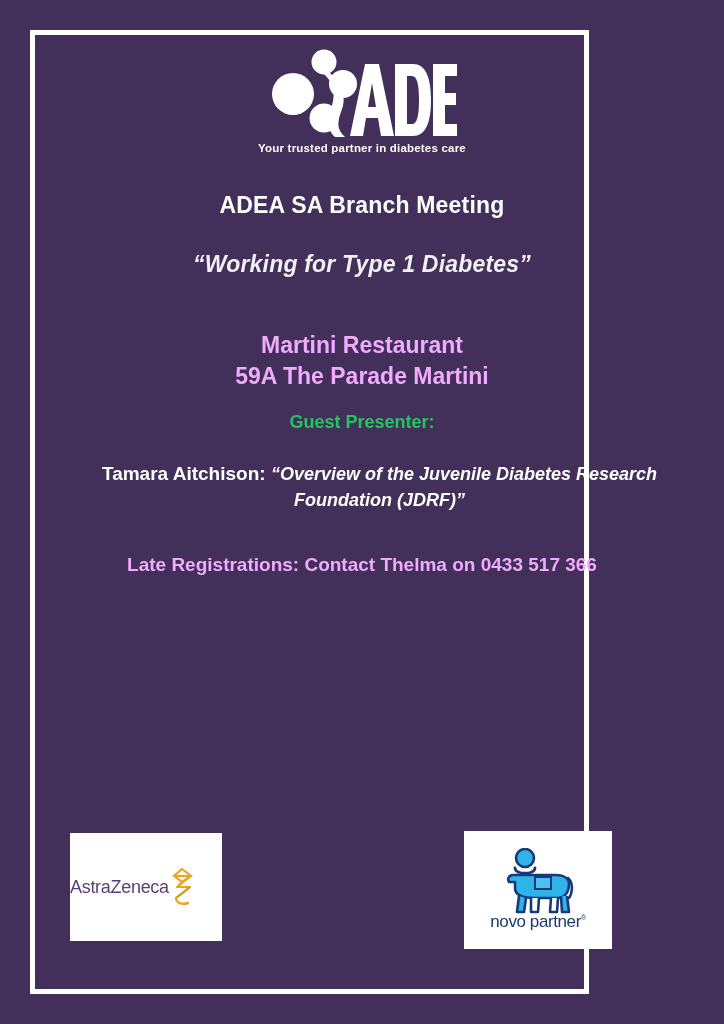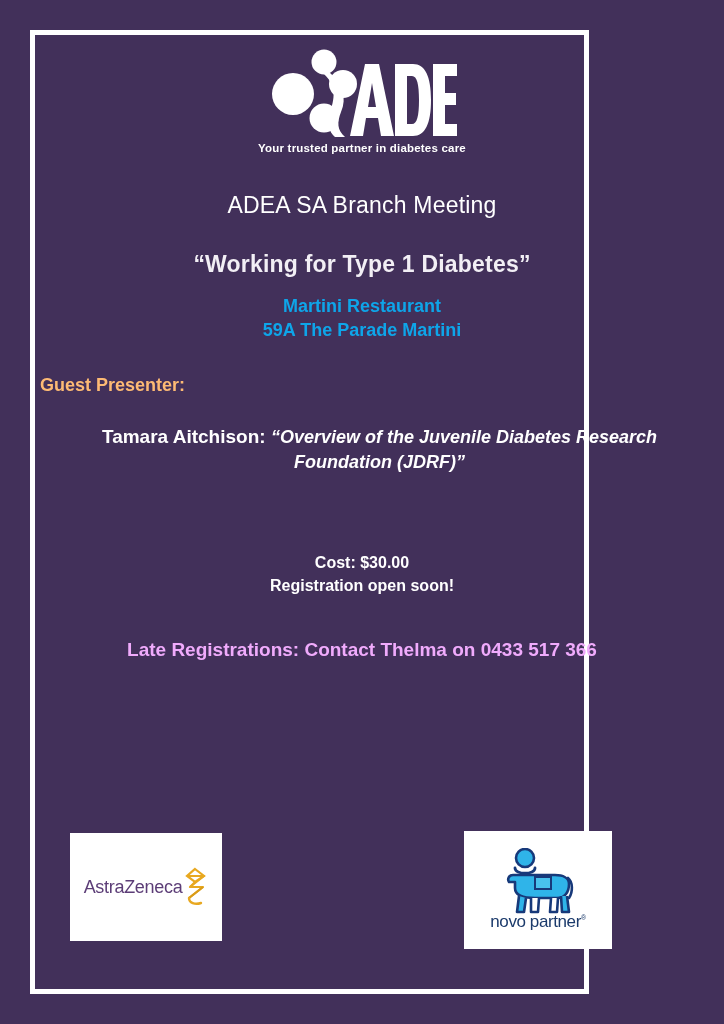--- a/index.html
+++ b/index.html
@@ -58,56 +58,58 @@
     font-weight: bold;
     letter-spacing: 0.2px;
     margin-top: 2px;
   }
 
   
   .heading {
     color: #ffffff;
     text-align: center;
     font-size: 23px;
-    font-weight: normal;
+    font-weight: bold;
     margin-top: 38px;
     letter-spacing: 0.2px;
   }
   .subheading {
     color: #f2eff5;
     text-align: center;
     font-size: 23px;
     font-weight: bold;
+    font-style: italic;
     margin-top: 32px;
     letter-spacing: 0.2px;
   }
   .datetime {
     color: #ffffff;
     text-align: center;
     font-size: 19px;
     font-weight: bold;
     margin-top: 36px;
   }
   .datetime sup {
     font-size: 11px;
     vertical-align: super;
   }
   .venue {
-    color: #0ea5e9;
+    color: #f0abfc;
+    text-align: center;
+    font-size: 23px;
+    font-weight: bold;
+    margin-top: 52px;
+    line-height: 1.35;
+  }
+  .presenter-label {
+    color: #22c55e;
     text-align: center;
     font-size: 18px;
     font-weight: bold;
-    margin-top: 16px;
-    line-height: 1.35;
-  }
-  .presenter-label {
-    color: #fdba74;
-    font-size: 18px;
-    font-weight: bold;
-    margin-top: 32px;
+    margin-top: 20px;
   }
   .presenter-line {
     color: #ffffff;
     text-align: center;
     font-size: 19px;
     font-weight: bold;
     margin-top: 28px;
     padding-left: 45px;
     padding-right: 10px;
     line-height: 1.35;
@@ -156,21 +158,20 @@
   }
   .sponsor-nn {
     left: 424px;
     top: -2px;
     width: 148px;
     height: 118px;
   }
   .az-inner {
     display: flex;
     align-items: center;
-    justify-content: center;
     width: 100%;
   }
   .az-text {
     color: #5c3d77;
     font-size: 18px;
     font-family: "Liberation Sans", sans-serif;
     letter-spacing: -0.3px;
     white-space: nowrap;
   }
   .nn-inner {
@@ -236,24 +237,20 @@
 
     <div class="venue">
       <div>Martini Restaurant</div>
       <div>59A The Parade Martini</div>
     </div>
 
     <div class="presenter-label">Guest Presenter:</div>
 
     <div class="presenter-line"><span>Tamara Aitchison: </span><span class="talk">“Overview of the Juvenile Diabetes Research Foundation (JDRF)”</span></div>
 
-    <div class="cost">
-      <div>Cost: $30.00</div>
-      <div>Registration open soon!</div>
-    </div>
 
     <div class="late-reg">Late Registrations: Contact Thelma on 0433 517 366</div>
 
     <div class="sponsors">
 
       <div class="sponsor-box sponsor-az">
         <div class="az-inner">
           <span class="az-text">AstraZeneca</span>
           <svg width="26" height="40" viewBox="0 0 26 40" xmlns="http://www.w3.org/2000/svg">
             <path d="M13 2 L22 9 L13 15 L5 9 Z" fill="none" stroke="#e8a820" stroke-width="2.2"></path>

